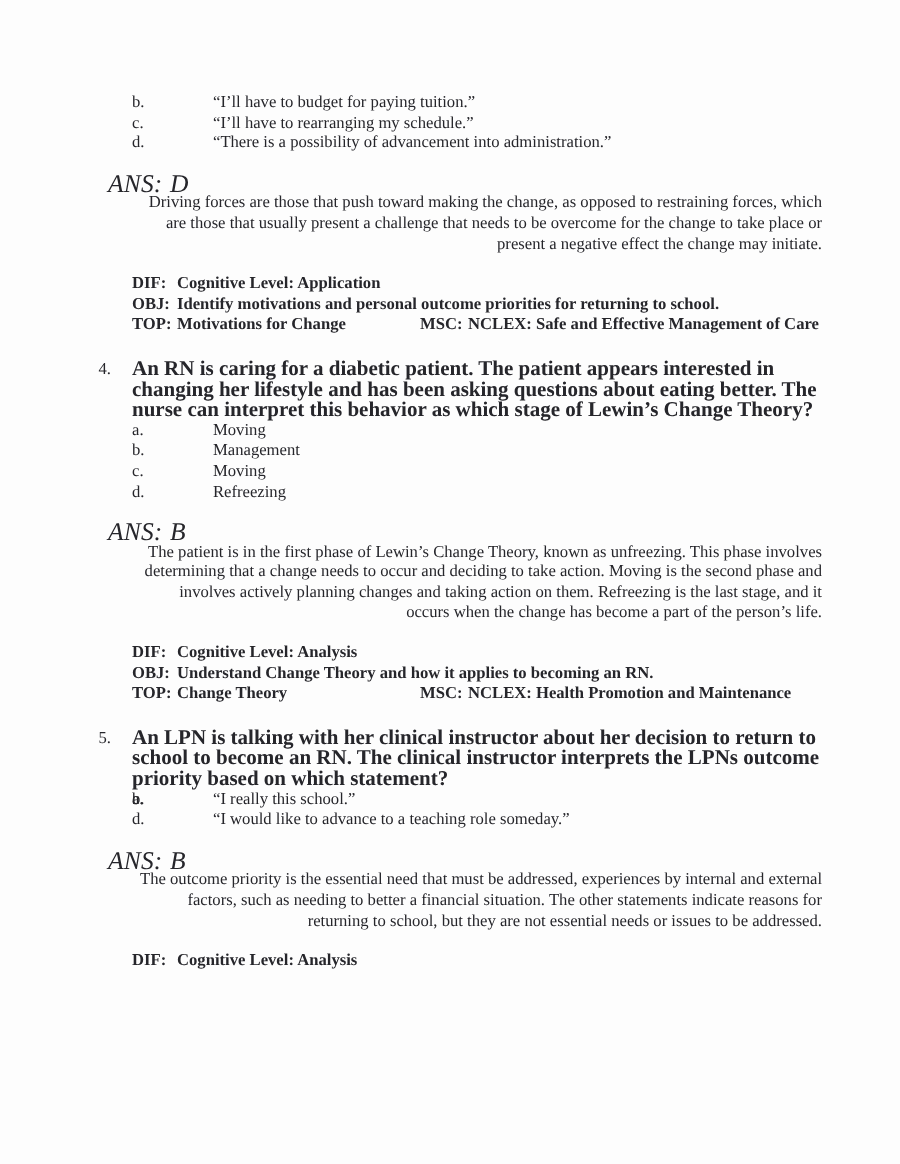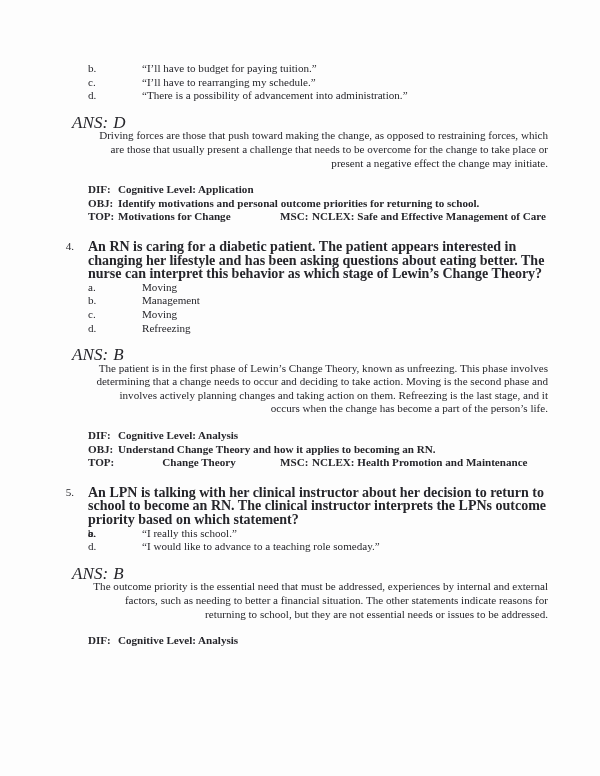--- a/index.html
+++ b/index.html
@@ -192,21 +192,21 @@
     <div class="spacer-md"></div>
 
     <div class="meta">
       <div class="meta-row">
         <span class="meta-key">DIF:</span><span class="meta-val">Cognitive Level: Analysis</span>
       </div>
       <div class="meta-row">
         <span class="meta-key">OBJ:</span><span class="meta-val">Understand Change Theory and how it applies to becoming an RN.</span>
       </div>
       <div class="meta-row">
-        <span class="meta-key">TOP:</span><span class="meta-val" style="display:inline-block;width:162px;text-align:center;">Change Theory</span><span class="meta-key" style="width:32px;">MSC:</span><span class="meta-val">NCLEX: Health Promotion and Maintenance</span>
+        <span class="meta-key">TOP:</span><span class="meta-val" style="display:inline-block;width:162px;">Change Theory</span><span class="meta-key" style="width:32px;">MSC:</span><span class="meta-val">NCLEX: Health Promotion and Maintenance</span>
       </div>
     </div>
 
     <div class="spacer-lg"></div>
 
     <div class="question">
       <span class="q-num">5.</span>
       <div class="q-stem">An LPN is talking with her clinical instructor about her decision to return to school to become an RN. The clinical instructor interprets the LPNs outcome priority based on which statement?</div>
     </div>
 

